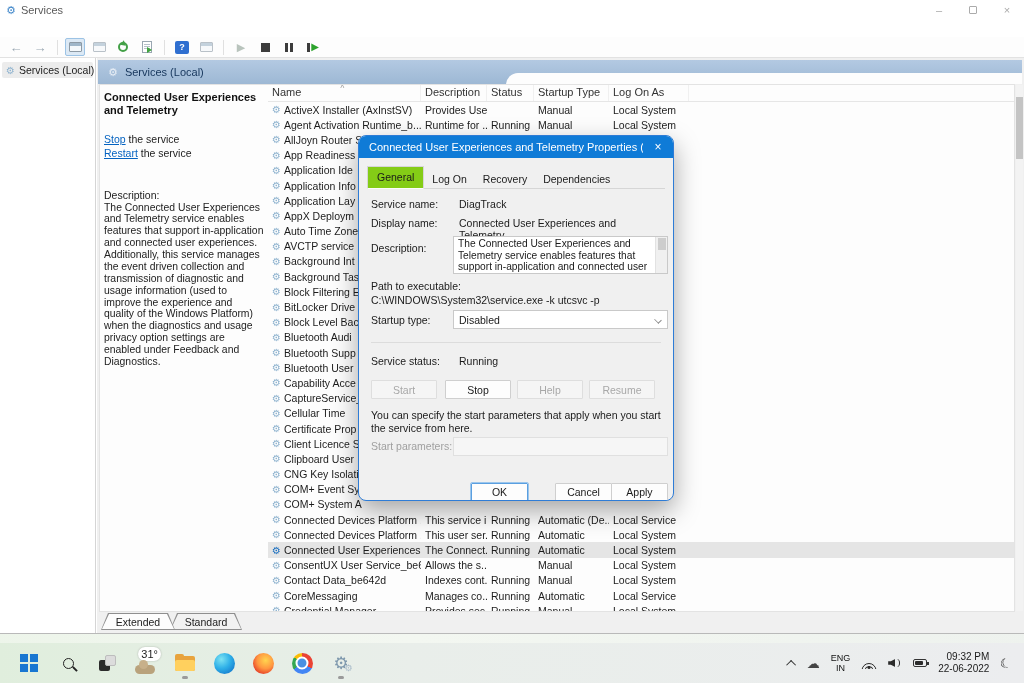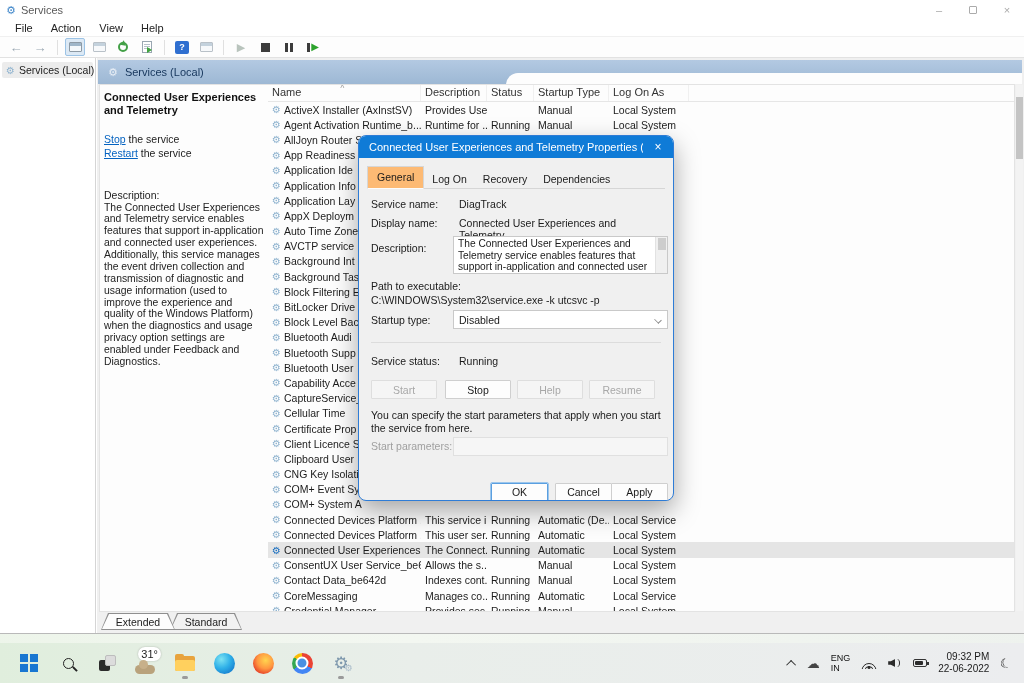--- a/index.html
+++ b/index.html
@@ -104,21 +104,21 @@
     background:#f0f0f0; border:1px solid #2e7cd6; border-radius:8px;
     box-shadow:0 10px 26px rgba(0,0,0,.35); overflow:hidden; }
   .dlg-titlebar { position:absolute; left:0; top:0; right:0; height:22px; background:#0f7bd7;
     display:flex; align-items:center; padding-left:10px; }
   .dlg-title { font-size:11px; color:#fff; white-space:nowrap; overflow:hidden; flex:1; }
   .dlg-close { width:30px; height:22px; display:flex; align-items:center; justify-content:center;
     color:#fff; font-size:12px; }
   .dlg-tabs { position:absolute; left:8px; top:32px; right:8px; height:21px;
     border-bottom:1px solid #d6d6d6; display:flex; align-items:flex-end; }
   .dtab { font-size:10.5px; color:#1a1a1a; padding:3px 8px 4px; position:relative; top:1px; }
-  .dtab.active { background:#fdba74; border:1px solid #d6d6d6; border-bottom:1px solid #fdfdfd; padding:4px 9px 5px; }
+  .dtab.active { background:#84cc16; border:1px solid #d6d6d6; border-bottom:1px solid #fdfdfd; padding:4px 9px 5px; }
   .dlg-body { position:absolute; left:0; top:54px; right:0; bottom:0; font-size:10.5px; color:#1a1a1a; }
   .drow { position:absolute; left:12px; right:12px; display:flex; }
   .dlabel { width:88px; flex:0 0 auto; }
   .dvalue { flex:1; }
   .desc-box { position:absolute; left:94px; top:46px; width:215px; height:38px;
     background:#fff; border:1px solid #c9c9c9; overflow:hidden; padding:1px 14px 0 4px;
     line-height:1.13; font-size:10.2px; }
   .desc-sb { position:absolute; right:0; top:0; bottom:0; width:12px; background:#f0f0f0; border-left:1px solid #e2e2e2; }
   .desc-sb .thumb { position:absolute; top:1px; left:2px; width:8px; height:12px; background:#cdcdcd; }
   .select-box { position:absolute; left:94px; top:120px; width:215px; height:19px; background:#fff;
@@ -172,21 +172,21 @@
     background:conic-gradient(#ea4335 0 33%,#4285f4 33% 66%,#34a853 66% 85%,#fbbc05 85% 100%); }
   .chrome-glyph::after { content:""; position:absolute; left:50%; top:50%; transform:translate(-50%,-50%);
     width:9px; height:9px; border-radius:50%; background:#4a90e2; border:2px solid #fff; }
   .services-glyph { position:relative; font-size:17px; color:#7e98ad; line-height:1; }
   .services-glyph .mini { position:absolute; right:-4px; bottom:-1px; font-size:9px; color:#a9bbc9; }
 
   .tb-right { margin-left:auto; display:flex; align-items:center; gap:11px; padding-right:12px; }
   .chev-up { width:7px; height:7px; border-left:1.6px solid #333; border-top:1.6px solid #333;
     transform:rotate(45deg) translateY(2px); }
   .tray-cloud { font-size:13px; color:#444; line-height:1; }
-  .lang { font-size:9px; color:#111; text-align:left; line-height:1.15; }
+  .lang { font-size:9px; color:#111; text-align:center; line-height:1.15; }
   .wifi { position:relative; width:16px; height:12px; overflow:hidden; }
   .wifi i { position:absolute; left:50%; transform:translateX(-50%); border:1.6px solid #2b2b2b; border-radius:50%; }
   .wifi .a1 { width:15px; height:15px; bottom:-9px; }
   .wifi .a2 { width:9px;  height:9px;  bottom:-6px; }
   .wifi .a3 { width:3px; height:3px; bottom:0; background:#2b2b2b; border-width:0; }
   .speaker { position:relative; width:14px; height:12px; }
   .speaker .body { position:absolute; left:0; top:2px; width:7px; height:8px; background:#2b2b2b;
     clip-path:polygon(0 28%, 38% 28%, 100% 0, 100% 100%, 38% 72%, 0 72%); }
   .speaker .wave { position:absolute; right:2px; top:2px; width:7px; height:8px;
     border:1.4px solid #2b2b2b; border-left:none; border-top:none; border-bottom:none; border-radius:0 50% 50% 0; }
@@ -206,26 +206,20 @@
     <span class="title-text">Services</span>
     <div class="win-controls">
       <div class="win-btn">–</div>
       <div class="win-btn">
           <span class="restore-glyph"></span>
         </div>
       <div class="win-btn">×</div>
     </div>
   </div>
 
-  <div class="menubar">
-    <span class="menu-item">File</span>
-    <span class="menu-item">Action</span>
-    <span class="menu-item">View</span>
-    <span class="menu-item">Help</span>
-  </div>
 
   <div class="toolbar">
     <div class="tb-btn">
         <span class="arrow-glyph">←</span>
       </div>
     <div class="tb-btn">
         <span class="arrow-glyph">→</span>
       </div>
     <span class="tb-sep"></span>
     <div class="tb-btn active">
@@ -747,21 +741,21 @@
     </div>
     <div class="svc-btn disabled" style="left:12px;">Start</div>
     <div class="svc-btn" style="left:86px;">Stop</div>
     <div class="svc-btn disabled" style="left:158px;">Help</div>
     <div class="svc-btn disabled" style="left:230px;">Resume</div>
     <div class="params-help">You can specify the start parameters that apply when you start the service from here.</div>
     <div class="drow" style="top:250px;">
       <span class="dlabel dis-label">Start parameters:</span>
     </div>
     <div class="params-input"></div>
-    <div class="dlg-footer-btn focus" style="left:132px;text-align:center;">OK</div>
+    <div class="dlg-footer-btn focus" style="left:112px;text-align:center;">OK</div>
     <div class="dlg-footer-btn" style="left:196px;">Cancel</div>
     <div class="dlg-footer-btn" style="left:252px;">Apply</div>
   </div>
 </div>
 
 <div class="taskbar">
   <div class="tb-left">
     <div class="tb-ico">
         <span class="winlogo">
           <i></i>

